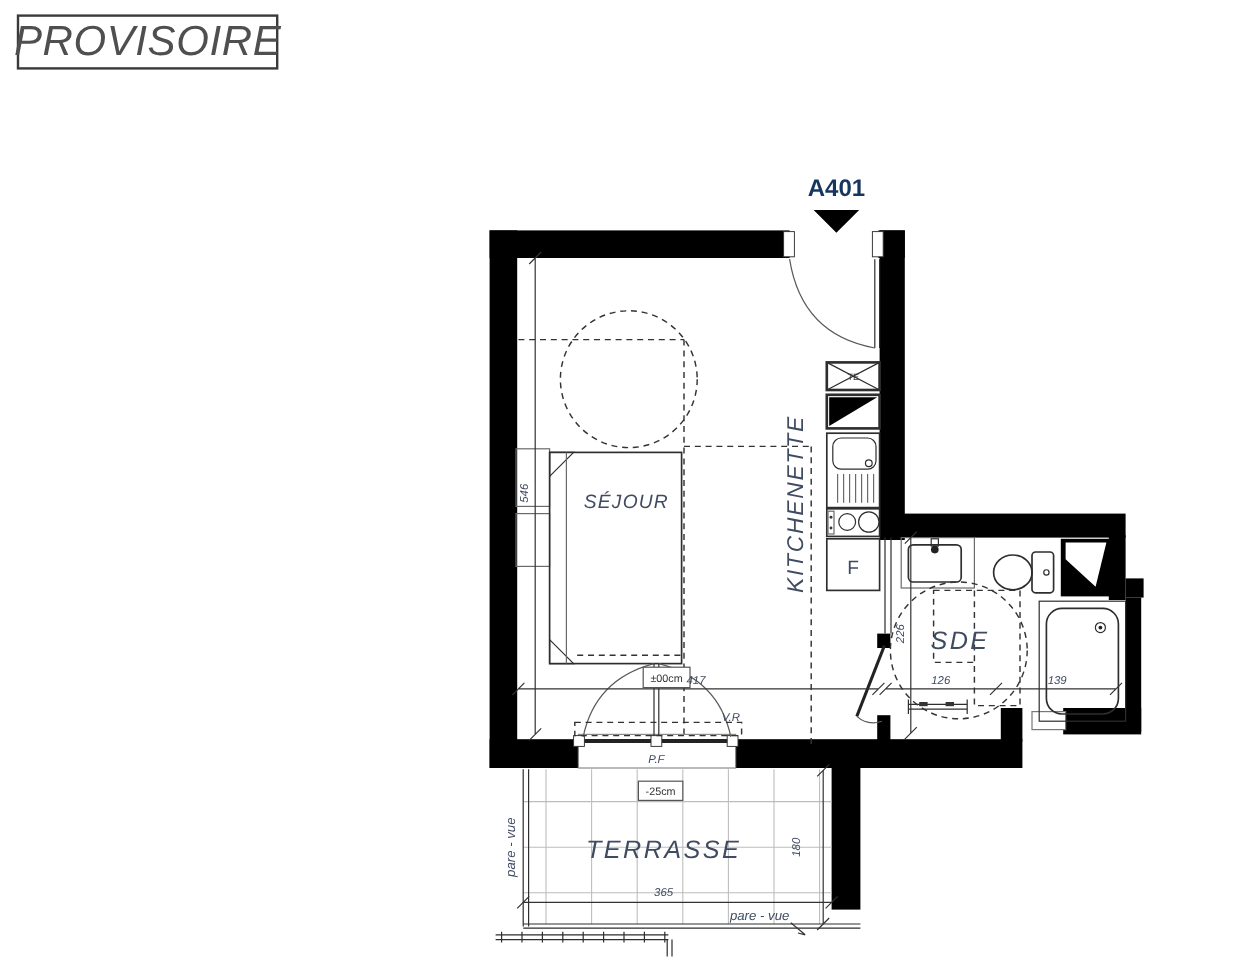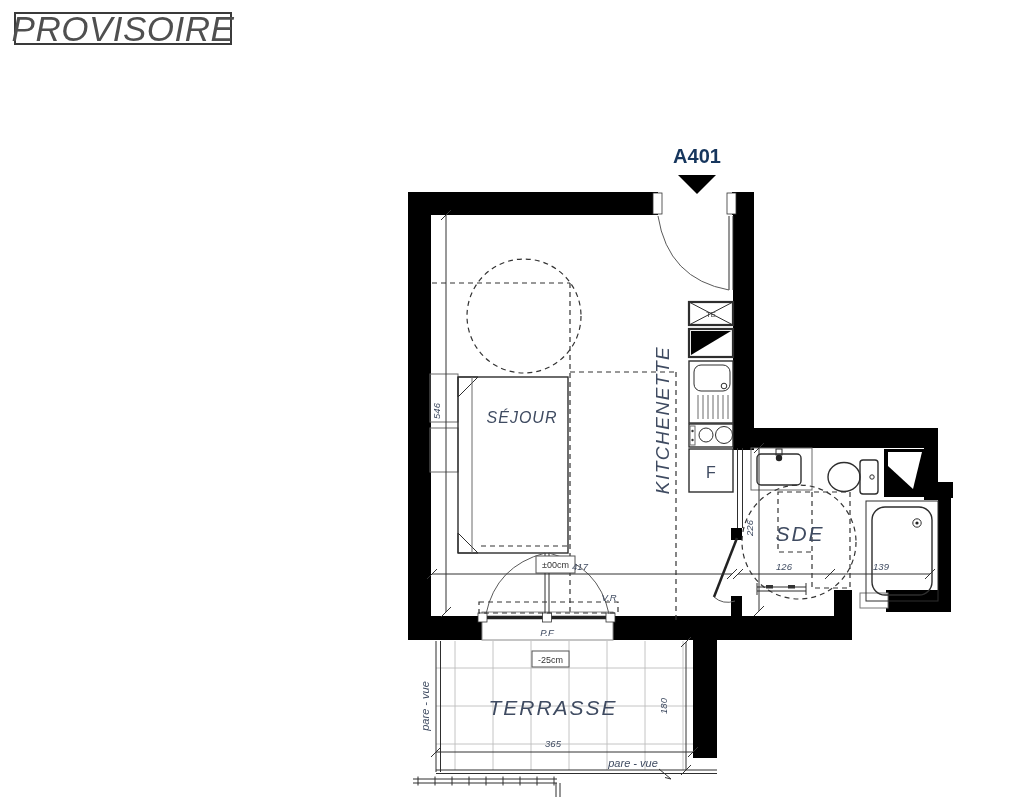--- a/index.html
+++ b/index.html
@@ -1,21 +1,21 @@
 <!DOCTYPE html>
 <html><head>
 <meta charset="utf-8">
 <style>
   html,body{margin:0;padding:0;}
   body{
     width:1033px;height:800px;position:relative;background:#ffffff;
     font-family:"Liberation Sans", sans-serif;overflow:hidden;
   }
   .stamp{
-    position:absolute;left:14px;top:12px;width:218px;height:33px;
+    position:absolute;left:14px;top:12px;width:218px;height:46px;
     border:2px solid #3a3a3a;display:flex;align-items:center;justify-content:center;
     font-style:italic;font-size:35px;color:#4f4f4f;letter-spacing:0.5px;
     background:#fff;box-sizing:border-box;white-space:nowrap;
   }
   svg{position:absolute;left:0;top:0;}
   .wall{fill:#000;stroke:none;}
   .fx{fill:none;stroke:#2e2e2e;stroke-width:1.4;}
   .fx2{fill:none;stroke:#2e2e2e;stroke-width:2.2;}
   .thin{fill:none;stroke:#2e2e2e;stroke-width:1;}
   .lite{fill:none;stroke:#6a6a6a;stroke-width:1;}

